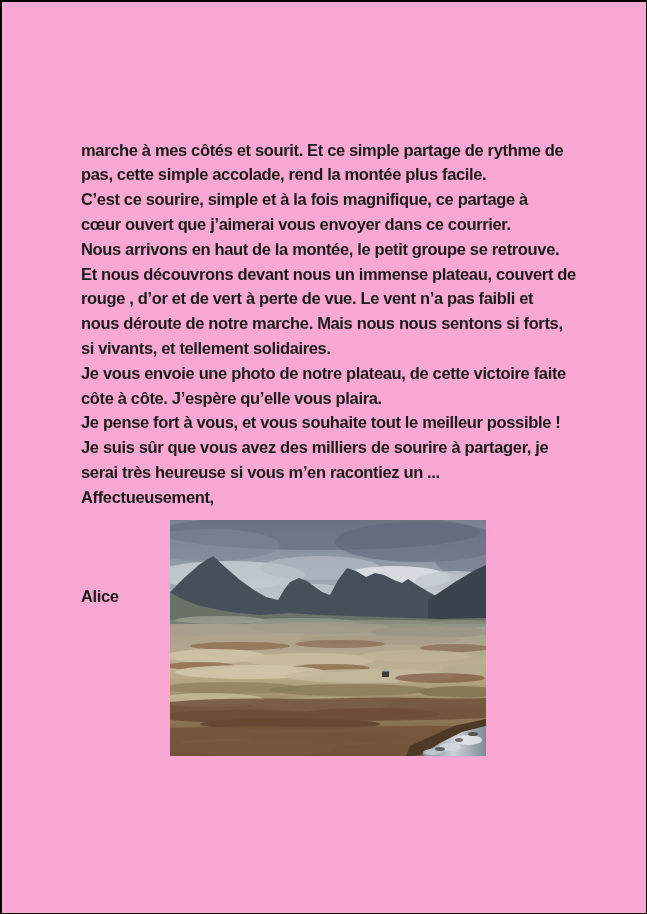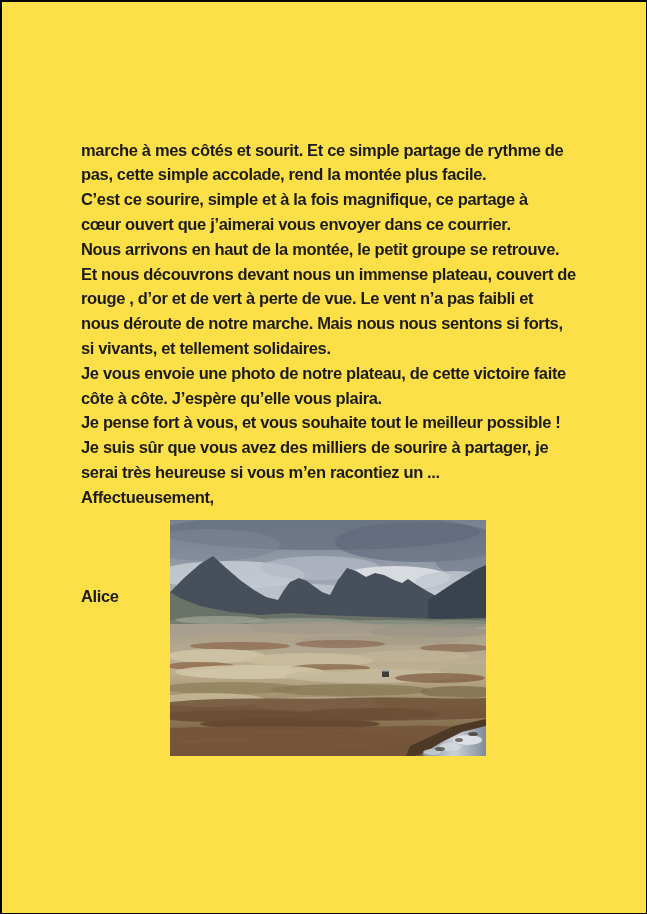--- a/index.html
+++ b/index.html
@@ -1,19 +1,19 @@
 <!DOCTYPE html>
 <html><head>
 <meta charset="utf-8">
 <style>
   html,body{margin:0;padding:0;background:#e8e8e8;}
   .page{
     position:relative;
     width:647px;height:914px;
-    background:#fde047;
+    background:#f9a8d4;
     border-style:solid;border-color:#000;
     border-width:2px 1px 1px 2px;
     box-sizing:border-box;
     overflow:hidden;
     font-family:"Liberation Sans","DejaVu Sans",sans-serif;
   }
   .letter{
     position:absolute;
     left:79px;top:86px;
     width:520px;

